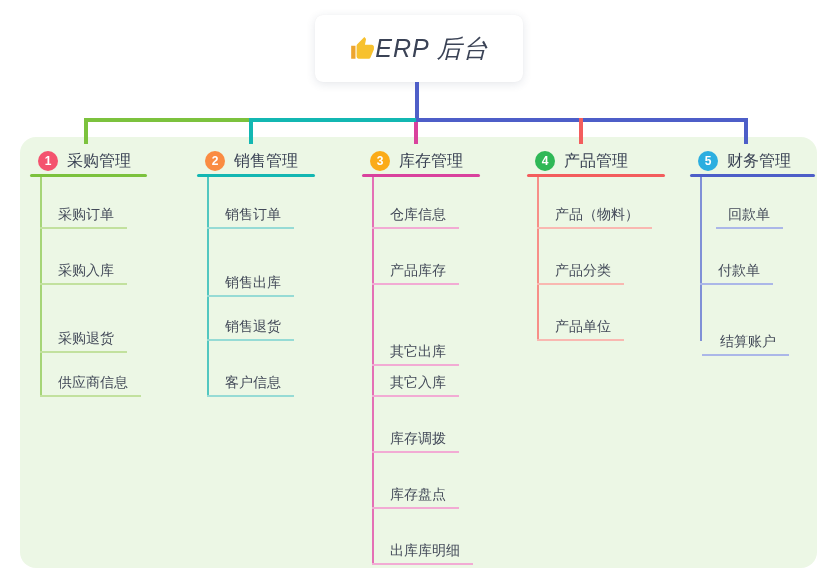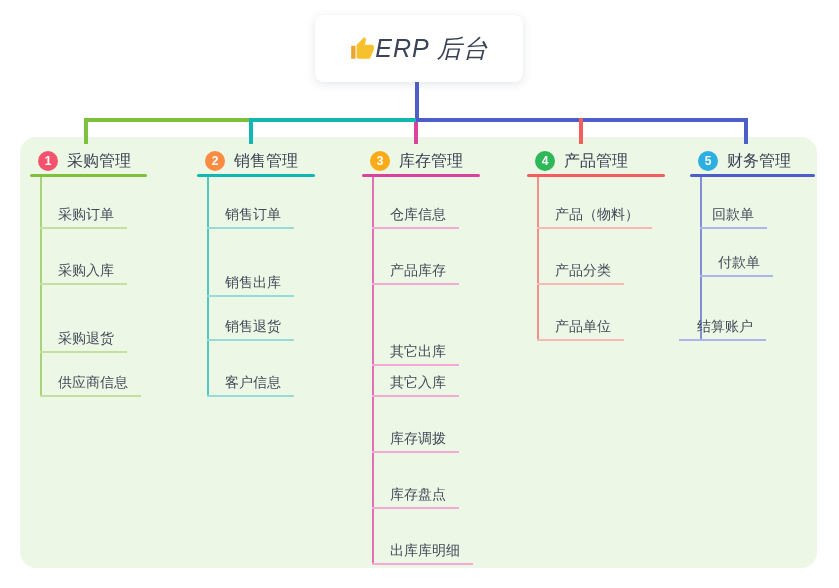--- a/index.html
+++ b/index.html
@@ -144,23 +144,23 @@
       </div>
       <div class="child-row" style="left: 537px; top: 285px; height: 56px; border-bottom: 2px solid rgb(249, 184, 177); justify-content: center;">
         <span class="child-label">产品单位</span>
       </div>
       <div class="branch-header" style="left: 698px; top: 149px;">
         <span class="badge" style="background: rgb(44, 174, 224);">5</span>
         <span class="branch-title">财务管理</span>
       </div>
       <div class="branch-underline" style="left: 690px; top: 174px; width: 125px; background: rgb(77, 94, 200);"></div>
       <div class="child-vline" style="left: 700px; top: 177px; height: 164px; background: rgb(128, 144, 215);"></div>
-      <div class="child-row" style="left: 700px; top: 179px; height: 50px; border-bottom: 2px solid rgb(171, 183, 232); padding-left: 12px;">
+      <div class="child-row" style="left: 716px; top: 179px; height: 50px; border-bottom: 2px solid rgb(171, 183, 232); padding-left: 12px;">
         <span class="child-label">回款单</span>
       </div>
-      <div class="child-row" style="left: 700px; top: 229px; height: 48px; border-bottom: 2px solid rgb(171, 183, 232); align-items: flex-end;">
+      <div class="child-row" style="left: 700px; top: 229px; height: 56px; border-bottom: 2px solid rgb(171, 183, 232); align-items: flex-end;">
         <span class="child-label">付款单</span>
       </div>
-      <div class="child-row" style="left: 679px; top: 285px; height: 56px; border-bottom: 2px solid rgb(171, 183, 232);">
+      <div class="child-row" style="left: 702px; top: 285px; height: 71px; border-bottom: 2px solid rgb(171, 183, 232);">
         <span class="child-label">结算账户</span>
       </div>
     </div>
 </div>
 
 </body></html>

